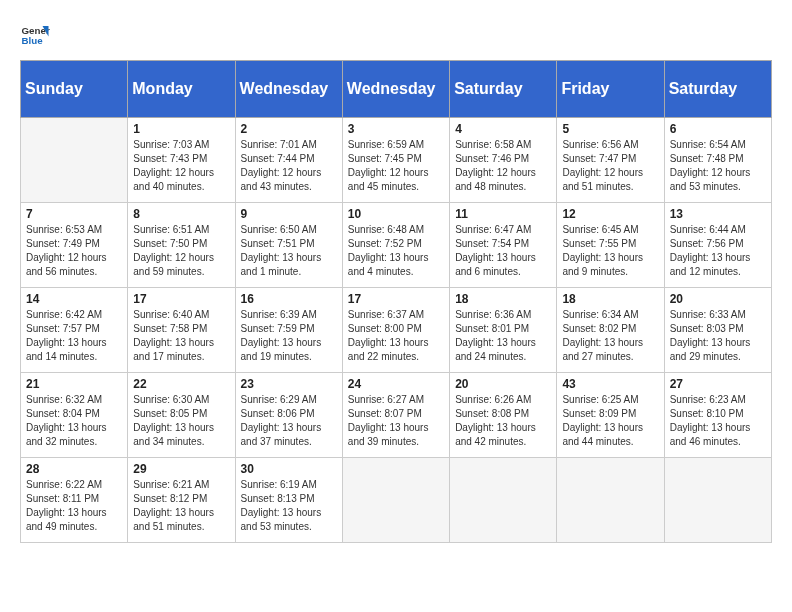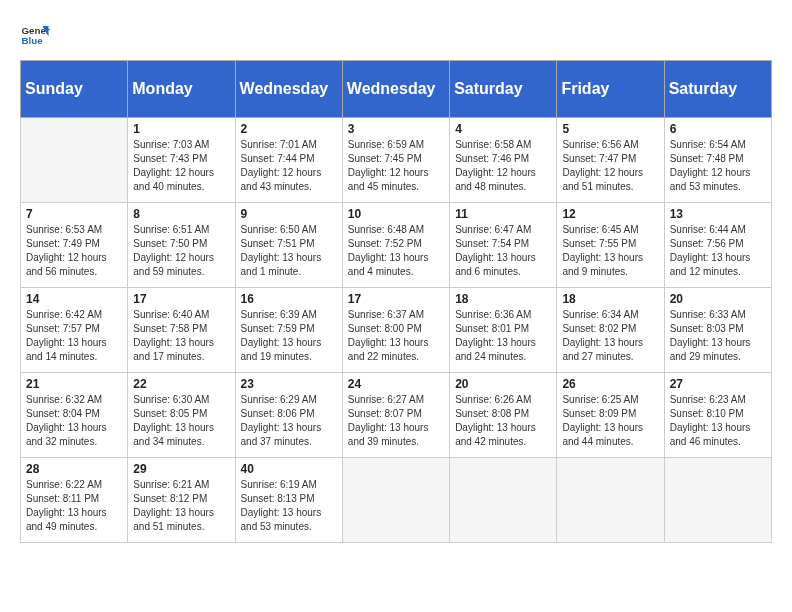--- a/index.html
+++ b/index.html
@@ -210,39 +210,39 @@
         </td>
         <td>
           <div class="day-number">24</div>
           <div class="day-info">Sunrise: 6:27 AM<br>Sunset: 8:07 PM<br>Daylight: 13 hours and 39 minutes.</div>
         </td>
         <td>
           <div class="day-number">20</div>
           <div class="day-info">Sunrise: 6:26 AM<br>Sunset: 8:08 PM<br>Daylight: 13 hours and 42 minutes.</div>
         </td>
         <td>
-          <div class="day-number">26</div>
+          <div class="day-number">43</div>
           <div class="day-info">Sunrise: 6:25 AM<br>Sunset: 8:09 PM<br>Daylight: 13 hours and 44 minutes.</div>
         </td>
         <td>
           <div class="day-number">27</div>
           <div class="day-info">Sunrise: 6:23 AM<br>Sunset: 8:10 PM<br>Daylight: 13 hours and 46 minutes.</div>
         </td>
       </tr>
       <tr class="week-row">
         <td>
           <div class="day-number">28</div>
           <div class="day-info">Sunrise: 6:22 AM<br>Sunset: 8:11 PM<br>Daylight: 13 hours and 49 minutes.</div>
         </td>
         <td>
           <div class="day-number">29</div>
           <div class="day-info">Sunrise: 6:21 AM<br>Sunset: 8:12 PM<br>Daylight: 13 hours and 51 minutes.</div>
         </td>
         <td>
-          <div class="day-number">40</div>
+          <div class="day-number">30</div>
           <div class="day-info">Sunrise: 6:19 AM<br>Sunset: 8:13 PM<br>Daylight: 13 hours and 53 minutes.</div>
         </td>
         <td class="empty"></td>
         <td class="empty"></td>
         <td class="empty"></td>
         <td class="empty"></td>
       </tr>
     </tbody>
 </table>
 

